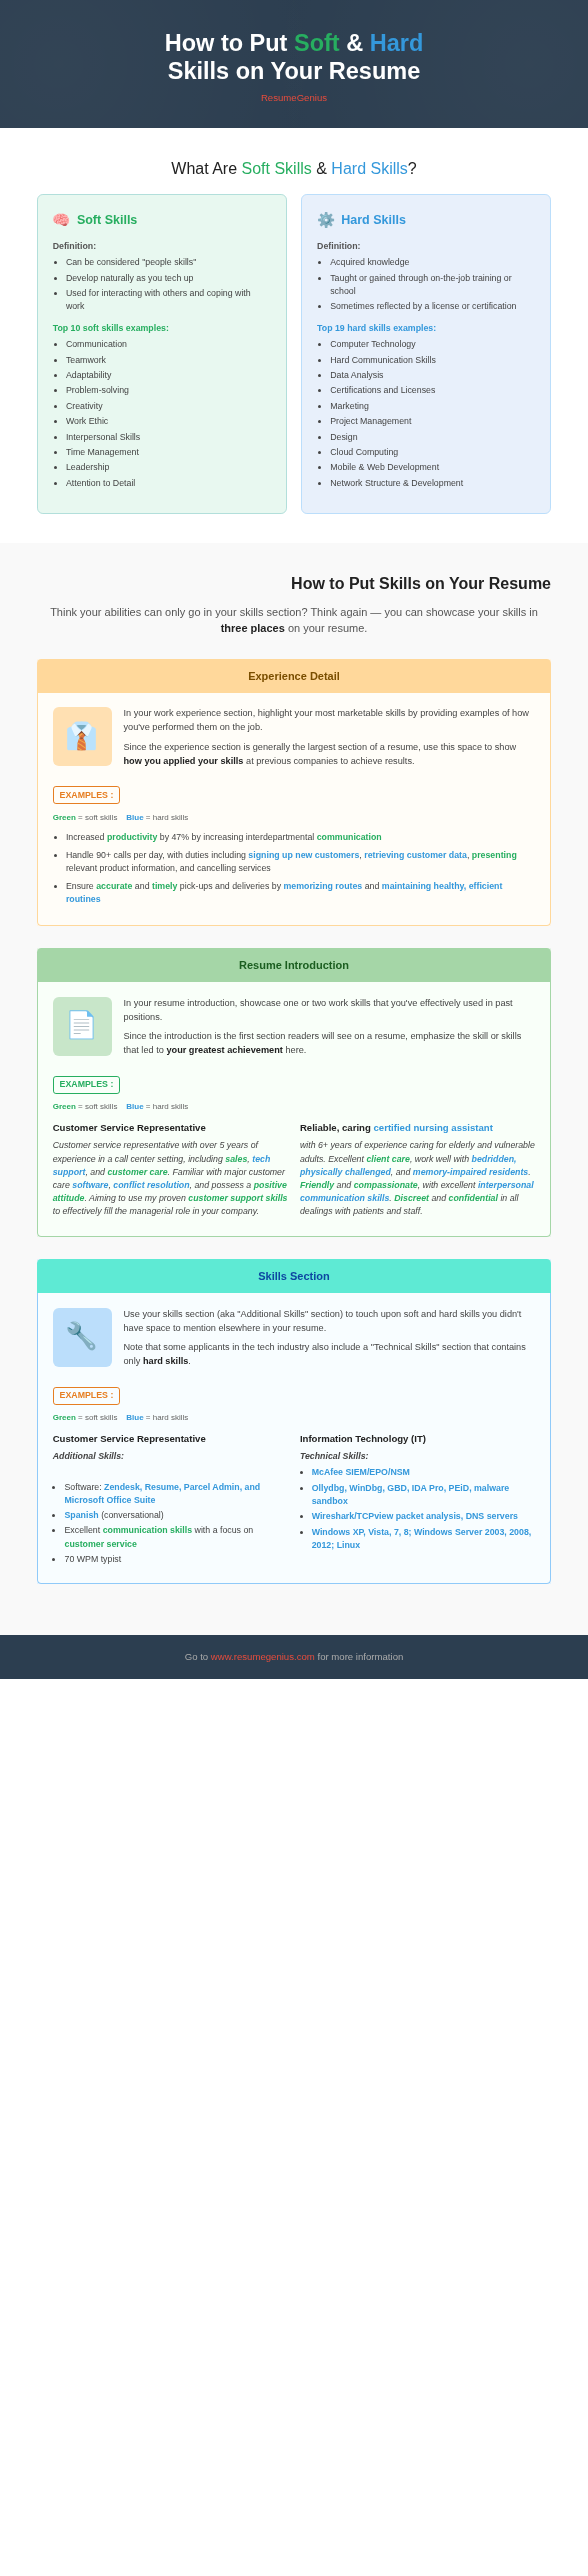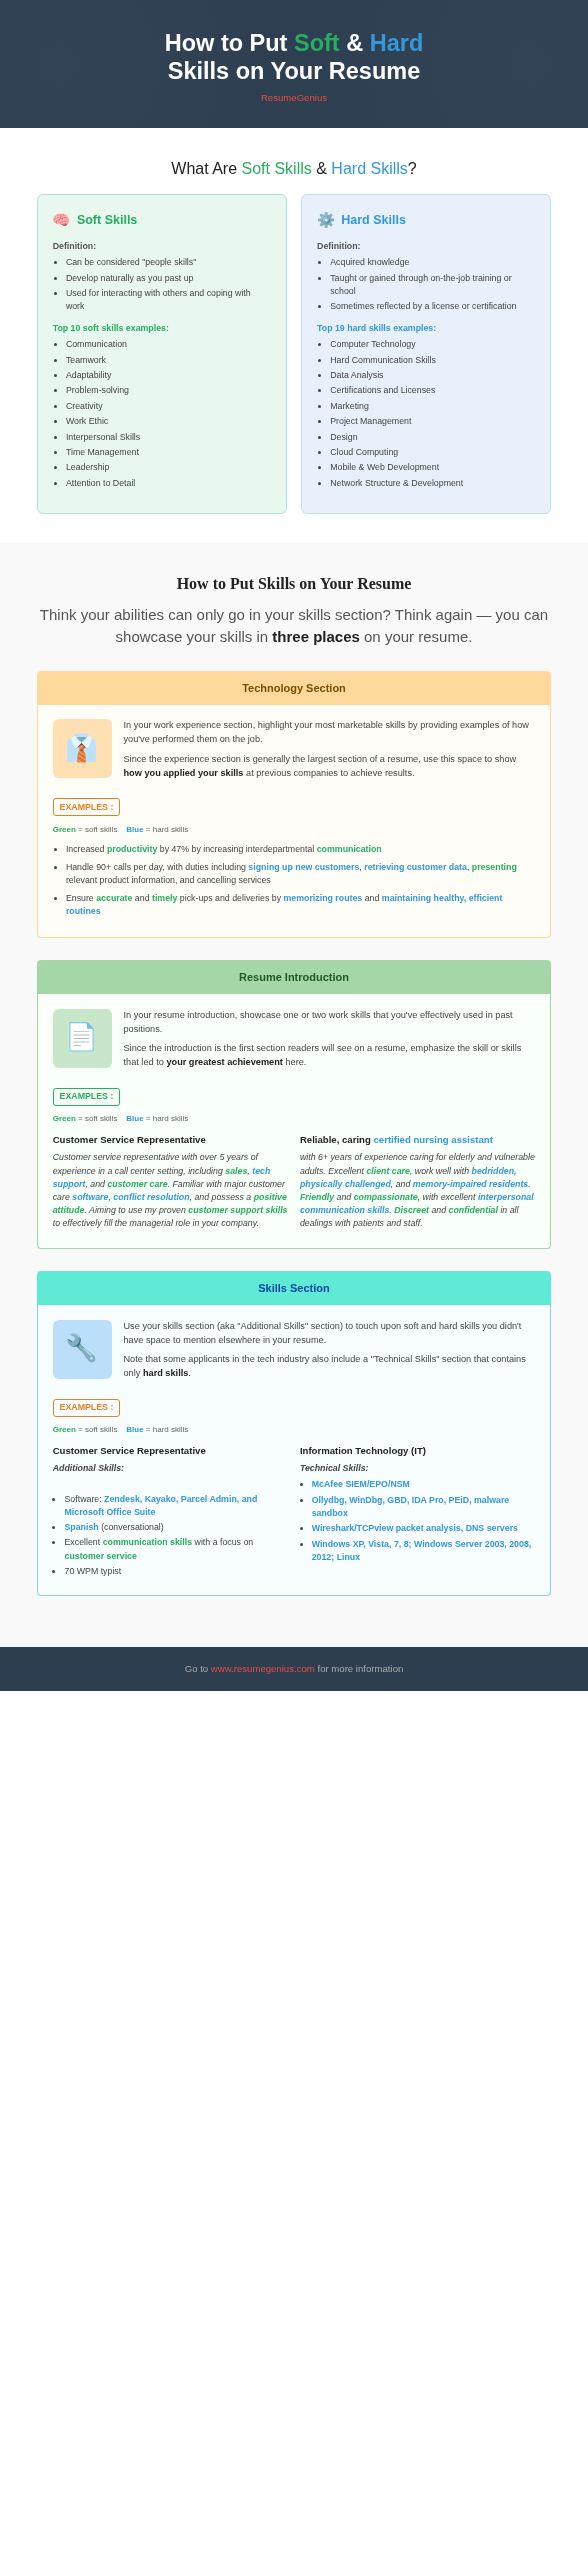--- a/index.html
+++ b/index.html
@@ -116,30 +116,29 @@
     }
     .skill-box .examples-label .soft { color: #27ae60; }
     .skill-box .examples-label .hard { color: #3498db; }
 
     
     .section-how {
       background: #f9f9f9;
       padding: 29px 37px;
     }
     .section-how h2 {
-      text-align: center;
+      text-align: right;
       font-size: 16px;
       font-weight: 700;
       margin-bottom: 7.4px;
       color: #222;
-      font-family: Liberation Serif, serif;
     }
     .section-how .intro-text {
       text-align: center;
-      font-size: 15px;
+      font-size: 11px;
       color: #555;
       margin-bottom: 22px;
     }
     .section-how .intro-text strong { color: #222; }
 
     
     .subsection {
       margin-bottom: 22px;
     }
 
@@ -269,21 +268,21 @@
   <div class="skills-grid">
 
     <div class="skill-box soft-box">
       <div class="skill-box-header">
         <span class="icon">🧠</span>
         <span>Soft Skills</span>
       </div>
       <div class="definition-label">Definition:</div>
       <ul>
         <li>Can be considered "people skills"</li>
-        <li>Develop naturally as you past up</li>
+        <li>Develop naturally as you tech up</li>
         <li>Used for interacting with others and coping with work</li>
       </ul>
       <div class="examples-label">
         <span class="soft">Top 10 soft skills examples:</span>
       </div>
       <ul>
         <li>Communication</li>
         <li>Teamwork</li>
         <li>Adaptability</li>
         <li>Problem-solving</li>
@@ -326,21 +325,21 @@
   </div>
 </div>
 
 <div class="section-how">
   <h2>How to Put Skills on Your Resume</h2>
   <p class="intro-text">
     <span>Think your abilities can only go in your skills section? Think again — you can showcase your skills in</span> <strong>three places</strong> <span>on your resume.</span>
   </p>
 
   <div class="subsection exp-section">
-    <div class="subsection-header">Technology Section</div>
+    <div class="subsection-header">Experience Detail</div>
     <div class="subsection-body">
       <div class="content-row">
         <div class="content-icon exp-icon">
           <span>👔</span>
         </div>
         <div class="content-text">
           <p>In your work experience section, highlight your most marketable skills by providing examples of how you've performed them on the job.</p>
           <p>
             <span>Since the experience section is generally the largest section of a resume, use this space to show</span> <strong>how you applied your skills</strong> <span>at previous companies to achieve results.</span>
           </p>
@@ -417,21 +416,21 @@
         <span class="examples-tag">EXAMPLES :</span>
         <div class="legend-text">
           <span class="soft">Green</span> <span>= soft skills</span> &nbsp;&nbsp;
           <span class="hard">Blue</span> <span>= hard skills</span>
         </div>
         <div class="two-col-example">
           <div>
             <div class="col-title">Customer Service Representative</div>
             <p style="font-weight:700; margin-bottom:17px;">Additional Skills:</p>
             <ul>
-              <li>Software: <span class="hard">Zendesk, Kayako, Parcel Admin, and Microsoft Office Suite</span></li>
+              <li>Software: <span class="hard">Zendesk, Resume, Parcel Admin, and Microsoft Office Suite</span></li>
               <li><span class="hard">Spanish</span> (conversational)</li>
               <li>Excellent <span class="soft">communication skills</span> with a focus on <span class="soft">customer service</span></li>
               <li>70 WPM typist</li>
             </ul>
           </div>
           <div>
             <div class="col-title">Information Technology (IT)</div>
             <p style="font-weight:700; margin-bottom:2.9px;">Technical Skills:</p>
             <ul>
               <li><span class="hard">McAfee SIEM/EPO/NSM</span></li>

